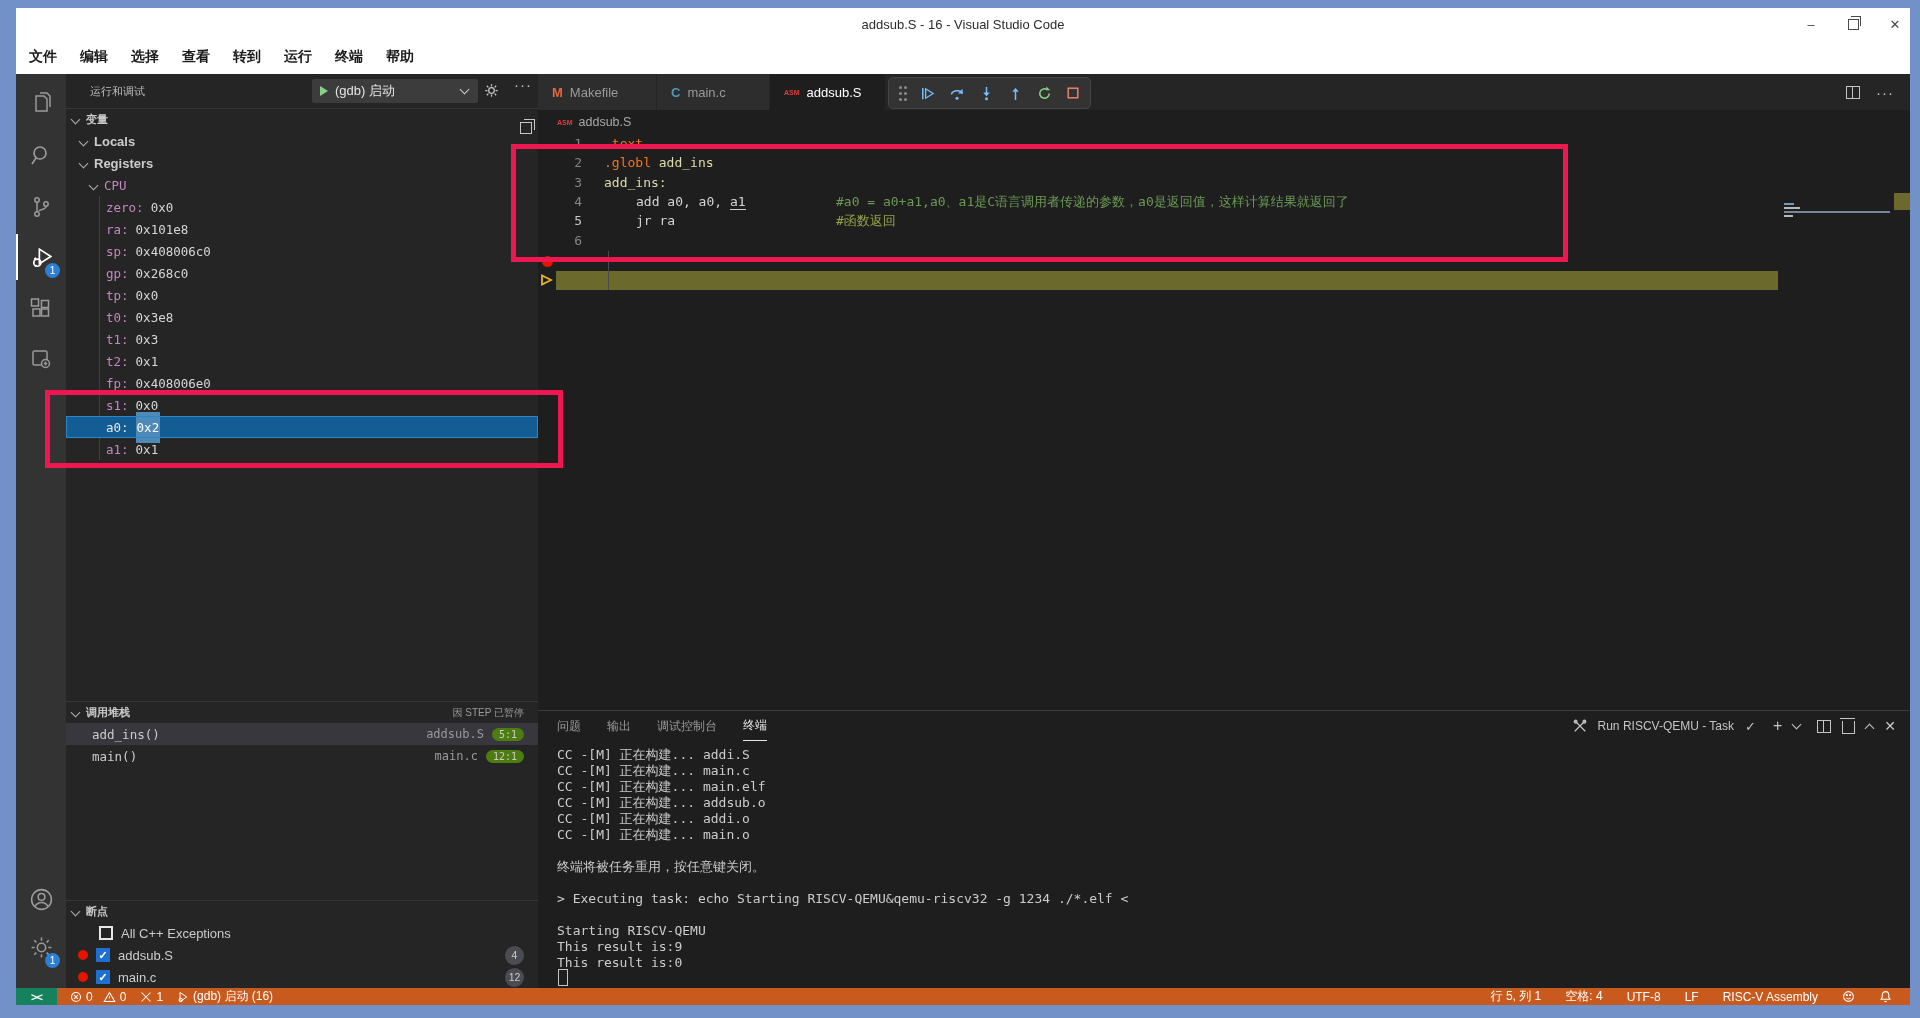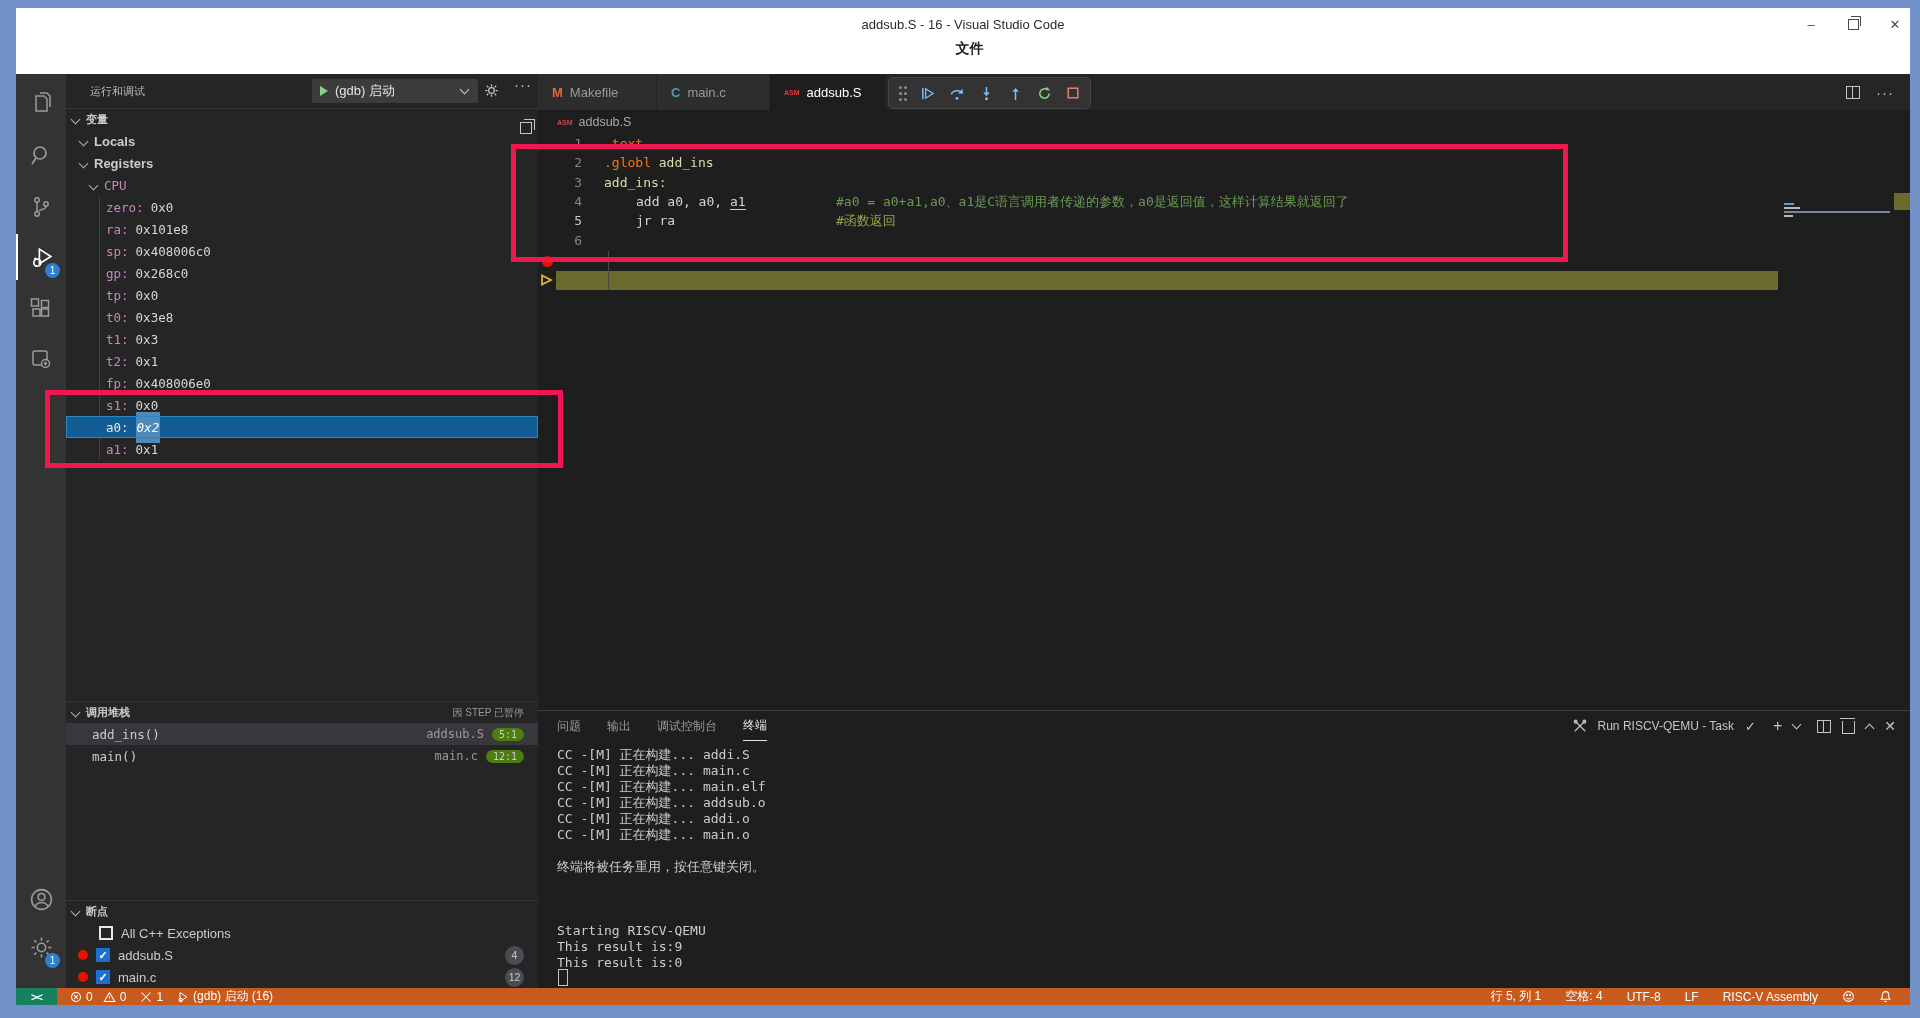--- a/index.html
+++ b/index.html
@@ -8,21 +8,21 @@
   .window{position:absolute;left:16px;top:8px;width:1894px;height:997px;background:#1e1e1e;}
   
   .titlebar{position:absolute;left:0;top:0;width:100%;height:32px;background:#ffffff;}
   .title{position:absolute;left:0;right:0;top:0;height:32px;line-height:34px;text-align:center;
          font-size:13px;color:#2b2b2b;}
   .wctrls{position:absolute;right:8px;top:0;height:32px;display:flex;align-items:center;gap:28px;color:#4a4a4a;}
   .wbtn{width:14px;height:14px;display:flex;align-items:center;justify-content:center;font-size:13px;}
   .restore-box{width:9px;height:9px;border:1.2px solid #4a4a4a;position:relative;}
   .restore-box:before{content:"";position:absolute;left:2px;top:-4px;width:9px;height:9px;border:1.2px solid #4a4a4a;border-left:none;border-bottom:none;}
   
-  .menubar{position:absolute;left:0;top:32px;width:100%;height:34px;background:#ffffff;display:flex;align-items:center;gap:23px;padding-left:13px;box-sizing:border-box;flex-direction:column;}
+  .menubar{position:absolute;left:0;top:32px;width:100%;height:34px;background:#ffffff;display:flex;align-items:center;gap:23px;padding-left:13px;box-sizing:border-box;}
   .menu-item{font-size:14px;color:#1b1b1b;font-weight:600;}
   
   .activitybar{position:absolute;left:0;top:66px;width:50px;height:914px;background:#333333;}
   .abar-item{position:absolute;left:0;width:50px;height:46px;display:flex;align-items:center;justify-content:center;color:#9b9b9b;}
   .abar-item.active{color:#ffffff;border-left:2px solid #fff;box-sizing:border-box;}
   .abar-badge{position:absolute;right:6px;bottom:2px;min-width:15px;height:15px;border-radius:9px;background:#2b7fd4;color:#fff;
               font-size:10px;display:flex;align-items:center;justify-content:center;}
   
   .sidebar{position:absolute;left:50px;top:66px;width:472px;height:914px;background:#252526;color:#cccccc;}
   .sb-header{position:absolute;left:0;top:0;width:100%;height:34px;}
@@ -38,21 +38,21 @@
   .sb-dots{position:absolute;left:448px;top:2px;color:#c5c5c5;font-size:15px;letter-spacing:1px;}
   .srow{position:absolute;left:0;width:100%;height:22px;display:flex;align-items:center;font-size:13px;color:#cccccc;box-sizing:border-box;}
   .sec-head{font-weight:bold;font-size:11px;color:#c8c8c8;border-top:1px solid rgba(128,128,128,0.18);}
   .srow .chev{margin-right:7px;color:#b0b0b0;flex:none;}
   .mono{font-family:"DejaVu Sans Mono",monospace;font-size:12.5px;}
   .regname{color:#c586c0;}
   .regval{color:#d7d7d7;margin-left:7px;}
   .reg-colon{color:#c586c0;}
   .row-selected{background:#135d94;outline:1px solid #2b86c5;outline-offset:-1px;text-align:center;}
   .row-selected .regname,.row-selected .reg-colon{color:#e8e8e8;}
-  .val-hl{background:#4e8ab8;color:#ffffff;padding:8px 1px;font-style:italic;}
+  .val-hl{background:#4e8ab8;color:#ffffff;padding:8px 1px;}
   .tree-guide{position:absolute;left:33px;top:122px;width:1px;height:264px;background:#3f3f42;}
   .collapse-icon{position:absolute;left:454px;top:48px;width:10px;height:10px;border:1.2px solid #c5c5c5;}
   .collapse-icon:before{content:"";position:absolute;left:2.5px;top:-4.5px;width:10px;height:10px;border:1.2px solid #c5c5c5;border-left:none;border-bottom:none;}
   .cs-status{position:absolute;right:14px;font-size:10px;color:#9a9a9a;font-weight:normal;}
   .frame-right{position:absolute;right:14px;display:flex;align-items:center;gap:8px;}
   .frame-file{font-size:12px;color:#9a9a9a;}
   .pill{background:#4d7c0f;color:#cccccc;border-radius:9px;font-size:10px;padding:1px 7px;font-family:"DejaVu Sans Mono",monospace;}
   .circ-badge{background:#4b4b52;color:#cccccc;border-radius:50%;width:19px;height:19px;font-size:10.5px;display:flex;align-items:center;justify-content:center;position:absolute;right:14px;}
   .frame-sel{background:#37373d;}
   .bp-dot{width:10px;height:10px;border-radius:50%;background:#e51400;flex:none;}
@@ -483,20 +483,21 @@
         <span style="font-size:14px">✕</span>
       </div>
 
       <div class="tline" style="top:35px">CC -[M] 正在构建... addi.S</div>
       <div class="tline" style="top:51px">CC -[M] 正在构建... main.c</div>
       <div class="tline" style="top:67px">CC -[M] 正在构建... main.elf</div>
       <div class="tline" style="top:83px">CC -[M] 正在构建... addsub.o</div>
       <div class="tline" style="top:99px">CC -[M] 正在构建... addi.o</div>
       <div class="tline" style="top:115px">CC -[M] 正在构建... main.o</div>
       <div class="tline tbold" style="top:147px">终端将被任务重用，按任意键关闭。</div>
+      <div class="tline tbold" style="top:180px">&gt; Executing task: echo Starting RISCV-QEMU&amp;qemu-riscv32 -g 1234 ./*.elf &lt;</div>
       <div class="tline" style="top:212px">Starting RISCV-QEMU</div>
       <div class="tline" style="top:228px">This result is:9</div>
       <div class="tline" style="top:244px">This result is:0</div>
       <div class="tcursor"></div>
     </div>
   </div>
 
   <div class="statusbar">
     <div class="sb-remote">
         <span>&gt;&lt;</span>

